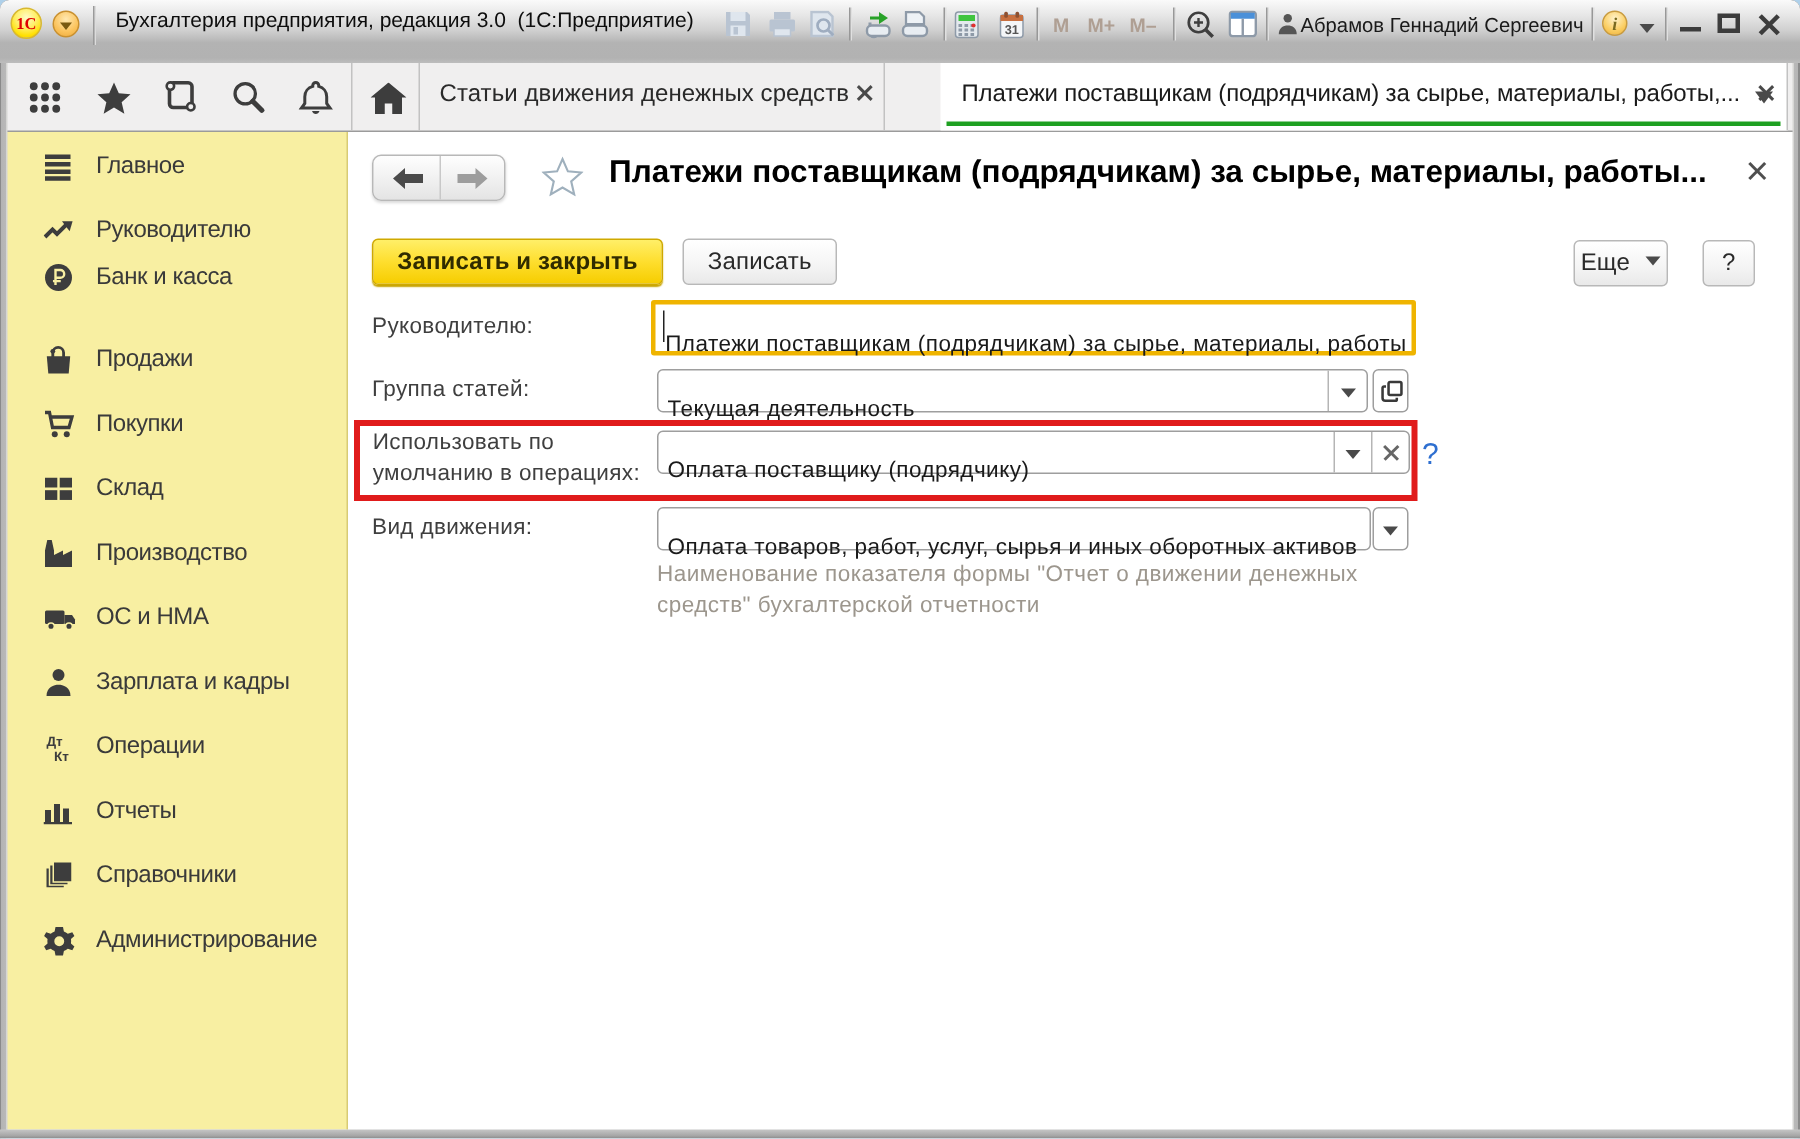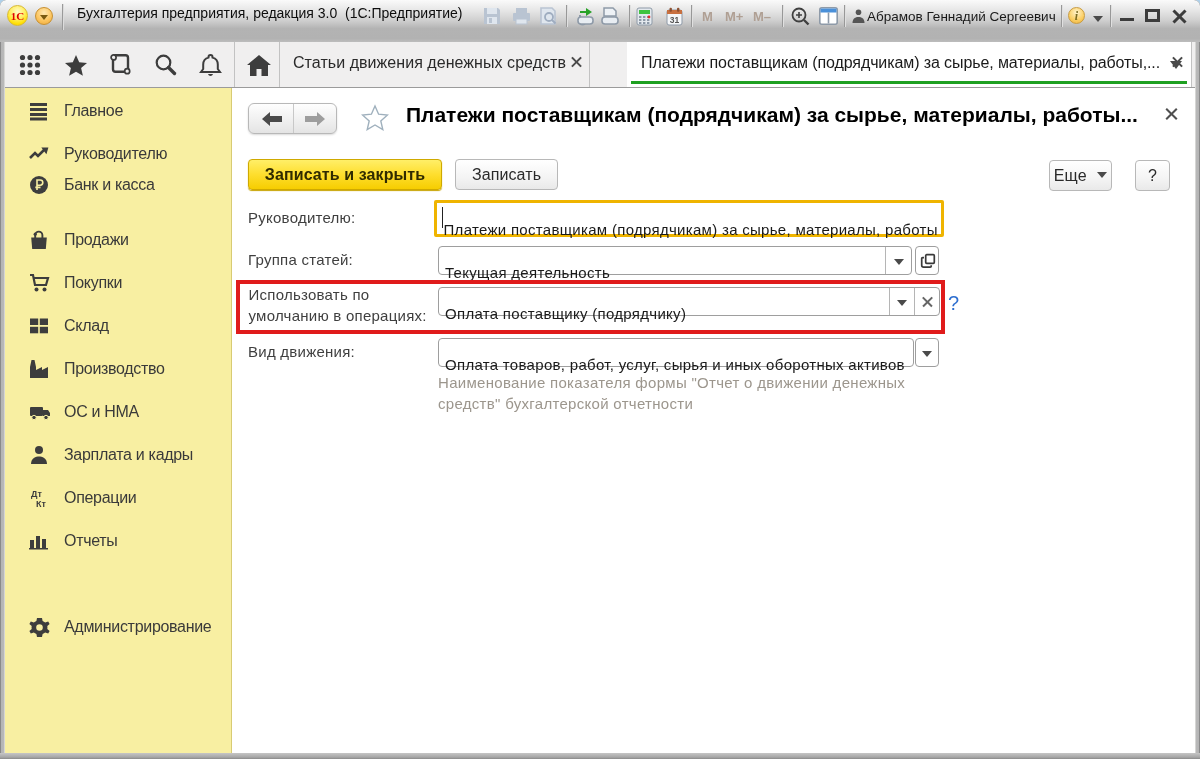--- a/index.html
+++ b/index.html
@@ -318,20 +318,30 @@
         <span class="ic"><svg width="20" height="20" viewBox="0 0 20 20">
             <g fill="#3d3d3d">
               <rect x="1" y="9" width="4" height="9"></rect>
               <rect x="7" y="5" width="4" height="13"></rect>
               <rect x="13" y="8" width="4" height="10"></rect>
               <rect x="0" y="17" width="19" height="1.5"></rect>
             </g>
           </svg></span>
         <span class="tx">Отчеты</span>
       </div>
+      <div class="mitem" style="top: 485px;">
+        <span class="ic"><svg width="20" height="20" viewBox="0 0 20 20">
+            <g fill="#3d3d3d" stroke="#f8efa2" stroke-width="1">
+              <rect x="1.5" y="4.5" width="12.5" height="13.5"></rect>
+              <rect x="4" y="2.5" width="12.5" height="13.5"></rect>
+              <rect x="6.5" y="0.5" width="12.5" height="13.5"></rect>
+            </g>
+          </svg></span>
+        <span class="tx">Справочники</span>
+      </div>
       <div class="mitem" style="top: 528px; text-align: center;">
         <span class="ic"><svg width="21" height="21" viewBox="0 0 21 21">
             <path fill="#3d3d3d" d="M10.5 0 L13 0 L13.6 3 A8 8 0 0 1 16.2 4.5 L19.2 3.5 L20.6 6 L18.3 8 A8 8 0 0 1 18.3 11 L20.6 13 L19.2 15.5 L16.2 14.5 A8 8 0 0 1 13.6 16 L13 19 L8 19 L7.4 16 A8 8 0 0 1 4.8 14.5 L1.8 15.5 L0.4 13 L2.7 11 A8 8 0 0 1 2.7 8 L0.4 6 L1.8 3.5 L4.8 4.5 A8 8 0 0 1 7.4 3 L8 0 Z M10.5 6.2 A3.3 3.3 0 1 0 10.5 12.8 A3.3 3.3 0 1 0 10.5 6.2 Z" transform="translate(0,1)"></path>
           </svg></span>
         <span class="tx">Администрирование</span>
       </div>
     </div>
   <div id="content">
     <div id="backfwd">
         <div class="mid"></div>

